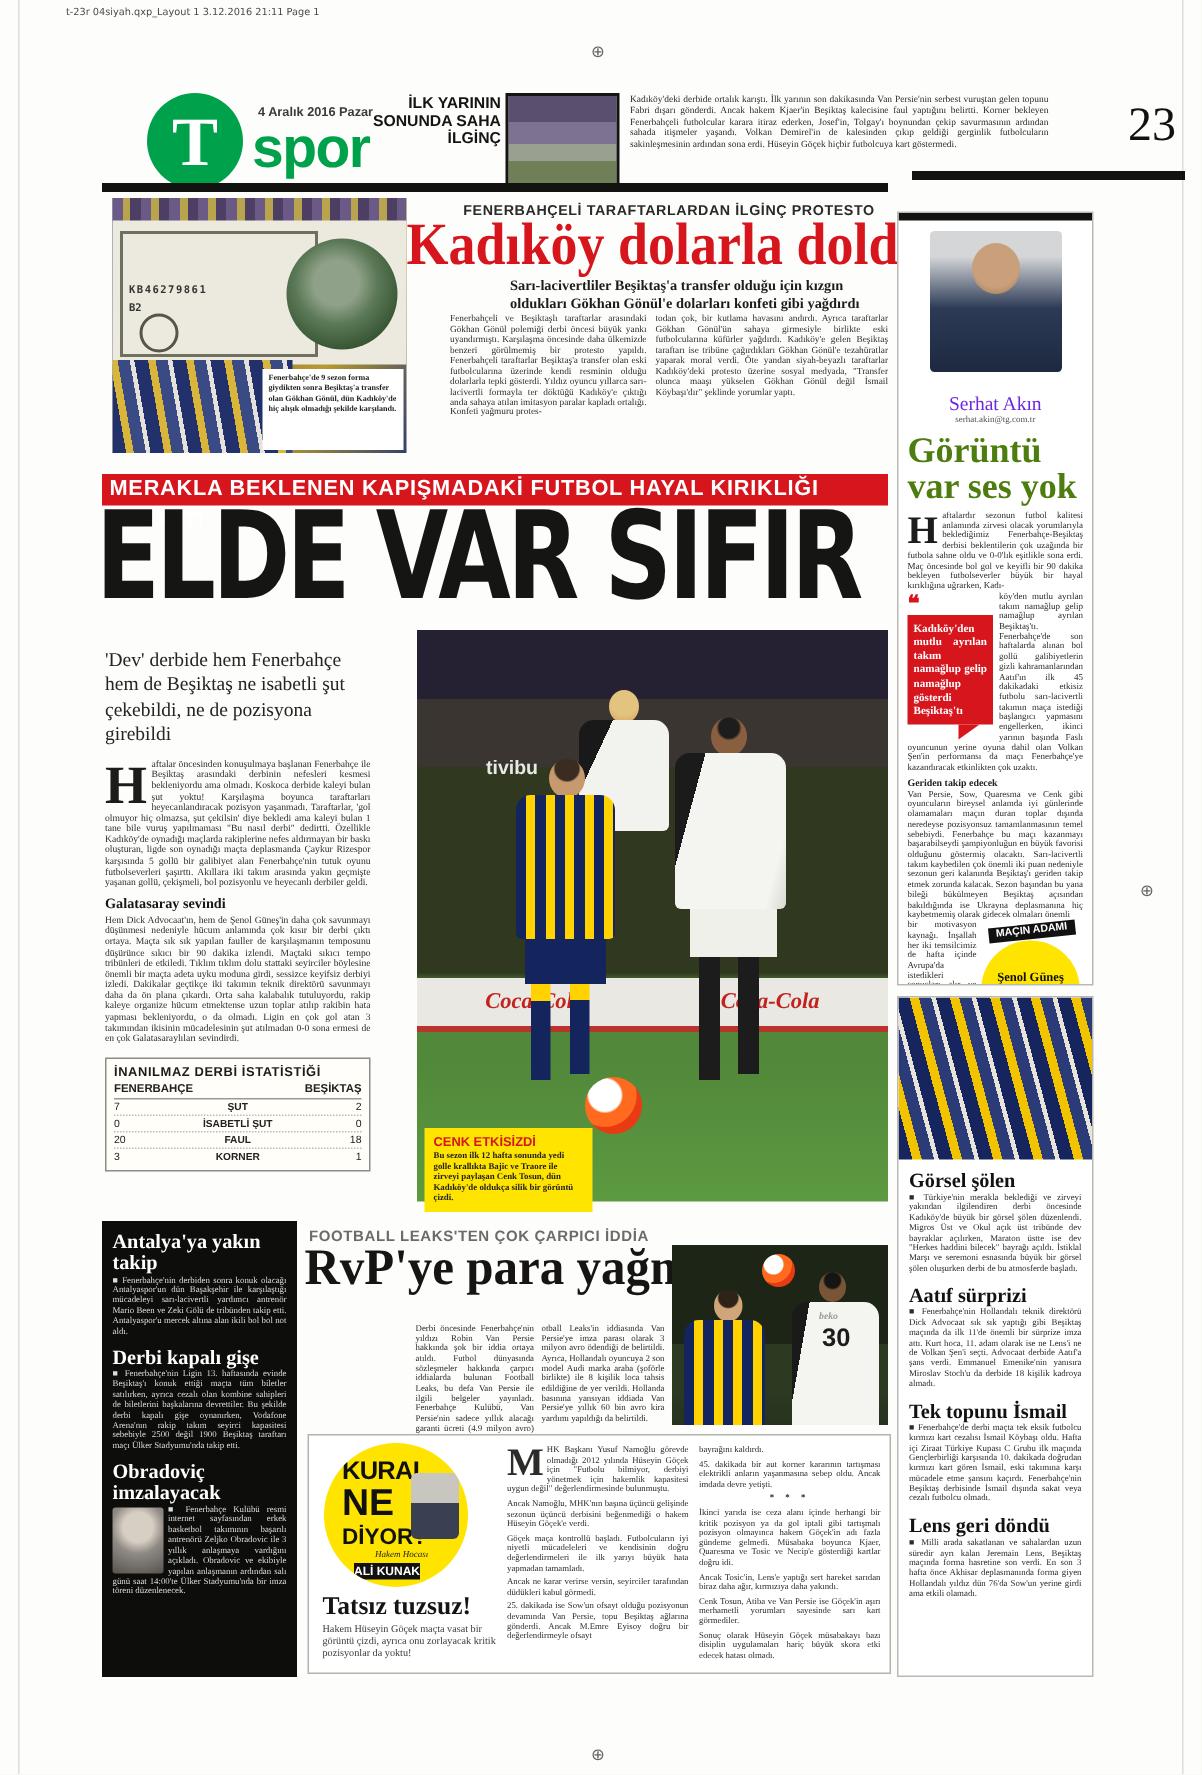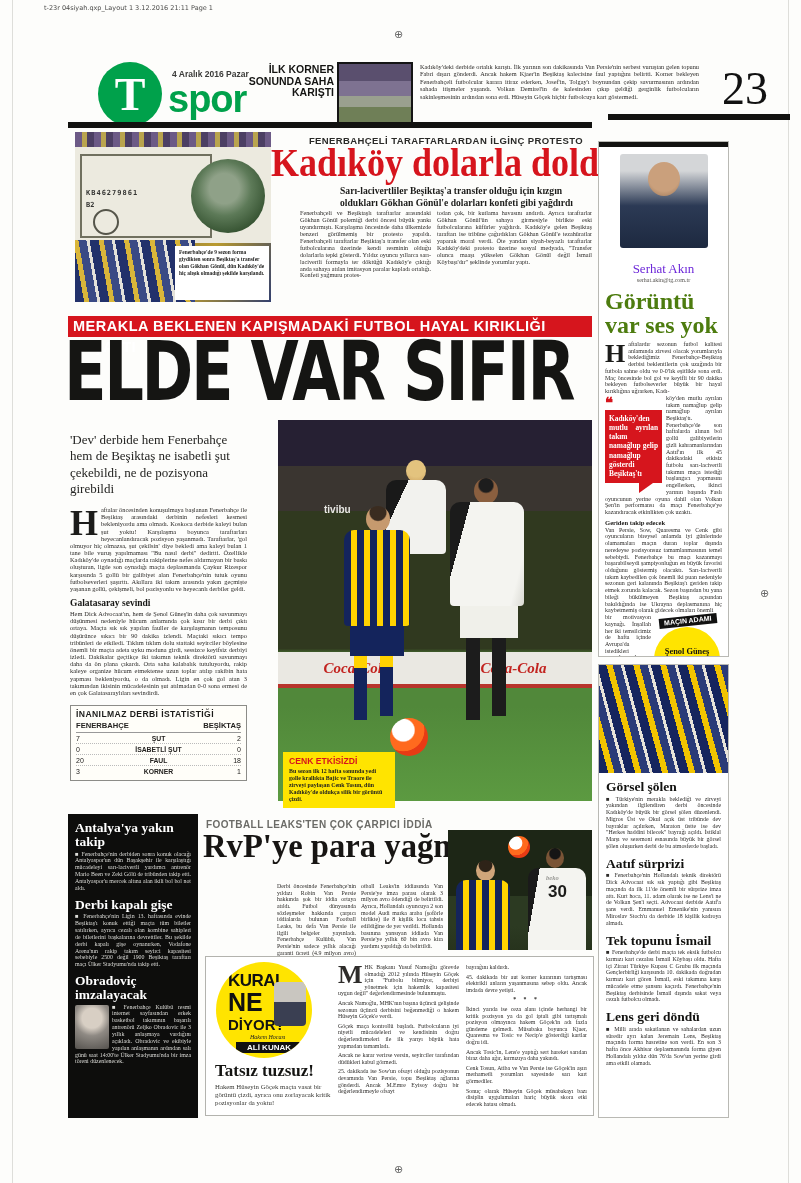--- a/index.html
+++ b/index.html
@@ -13,21 +13,21 @@
   .slug{position:absolute;left:44px;top:4px;font-size:6.5px;color:#4a4a48;font-family:"DejaVu Sans",sans-serif;}
   
   .logo{position:absolute;left:98px;top:62px;width:64px;height:64px;border-radius:50%;background:#00a14b;
         display:flex;align-items:center;justify-content:center;color:#fff;font-weight:bold;font-size:46px;font-family:"Liberation Serif",serif;}
   .brand{position:absolute;left:168px;top:80px;font-weight:bold;font-size:38px;color:#00a14b;letter-spacing:-1px;line-height:1;}
   .mdate{position:absolute;left:172px;top:69px;font-size:8.5px;font-weight:bold;color:#3b3b39;}
   .mhead{position:absolute;left:246px;top:64px;width:88px;text-align:right;font-weight:900;font-size:10.5px;line-height:1.1;color:#141412;}
   .mphoto{position:absolute;left:337px;top:62px;width:76px;height:62px;border:2px solid #141414;box-sizing:border-box;
           background:linear-gradient(180deg,#5a4f6e 0 30%,#7e7291 30% 55%,#9aa08f 55% 75%,#6f7f57 75% 100%);}
   .mtext{position:absolute;left:420px;top:63px;width:279px;font-size:6.3px;line-height:1.18;color:#2c2a28;}
-  .pnum{position:absolute;left:722px;top:66px;width:62px;text-align:left;font-size:46px;line-height:1;color:#111;}
+  .pnum{position:absolute;left:722px;top:66px;width:62px;text-align:right;font-size:32px;line-height:1;color:#111;}
   .ruleL{position:absolute;left:68px;top:122px;width:524px;height:6px;background:#121210;}
   .ruleR{position:absolute;left:608px;top:114px;width:182px;height:6px;background:#121210;}
   
   .collage{position:absolute;left:75px;top:132px;width:196px;height:170px;background:linear-gradient(120deg,#26346c,#b99a2f 70%,#33406e);overflow:hidden;}
   .col-crowd{position:absolute;left:0;top:0;width:196px;height:16px;background:repeating-linear-gradient(90deg,#6c5a86 0 7px,#b9a44e 7px 12px,#4c3f63 12px 19px);}
   .dollar{position:absolute;left:0;top:15px;width:196px;height:96px;background:#ecead e0;background:#eceadf;}
   .d-frame{position:absolute;left:5px;top:7px;width:128px;height:80px;border:2px solid #70705f;}
   .d-serial{position:absolute;left:11px;top:42px;font-size:7px;font-weight:bold;letter-spacing:1px;color:#343432;font-family:"DejaVu Sans Mono",monospace;}
   .d-serial2{position:absolute;left:11px;top:54px;font-size:7px;font-weight:bold;color:#343432;font-family:"DejaVu Sans Mono",monospace;}
   .d-seal{position:absolute;left:18px;top:62px;width:22px;height:22px;border-radius:50%;border:2px solid #55554a;}
@@ -59,21 +59,21 @@
   .st-row{display:grid;grid-template-columns:24px 1fr 24px;font-size:7px;padding:1.5px 0;border-bottom:1px dotted #bbb;}
   .st-row:last-child{border-bottom:none;}
   .st-lab{text-align:center;font-weight:bold;font-size:6.8px;}
   .st-a{text-align:right;}
   
   .mainphoto{position:absolute;left:278px;top:420px;width:314px;height:381px;overflow:hidden;
              background:linear-gradient(180deg,#262033 0 12%,#3a3530 12% 24%,#30391f 24% 60%,#51883a 62% 75%,#5c9a41 100%);}
   .mp-board{position:absolute;left:0;top:232px;width:314px;height:32px;background:#eae8e2;display:flex;justify-content:space-around;align-items:center;}
   .cocacola{font-style:italic;font-weight:bold;font-size:15px;color:#c2231f;font-family:"Liberation Serif",serif;}
   .mp-redline{position:absolute;left:0;top:264px;width:314px;height:4px;background:#b8342c;}
-  .tivibu{position:absolute;left:46px;top:84px;color:#e8e8e4;font-size:10px;font-weight:bold;font-family:"Liberation Sans",sans-serif;}
+  .tivibu{position:absolute;left:46px;top:84px;color:#e8e8e4;font-size:13px;font-weight:bold;font-family:"Liberation Sans",sans-serif;}
   .head-c{position:absolute;border-radius:50%;}
   .torso{position:absolute;border-radius:10px 10px 4px 4px;}
   .fbstripe{background:repeating-linear-gradient(90deg,#14245c 0 7px,#ffd200 7px 13px);}
   .ball{position:absolute;border-radius:50%;background:radial-gradient(circle at 35% 32%,#fff 0 30%,#ff6a1e 34% 58%,#e83b14 60% 78%,#c22f10 100%);}
   .cenk{position:absolute;left:283px;top:752px;width:112px;background:#ffe400;padding:4px 6px 5px;box-sizing:border-box;}
   .cenk-t{font-weight:900;font-size:8.6px;color:#d6151d;font-family:"Liberation Sans",sans-serif;}
   .cenk-b{font-size:5.9px;font-weight:bold;line-height:1.2;color:#23231f;margin-top:2px;}
   
   .rkick{position:absolute;left:206px;top:819px;font-weight:900;font-size:10px;letter-spacing:.4px;color:#6b6b67;font-family:"Liberation Sans",sans-serif;}
   .rhead{position:absolute;left:203px;top:829px;font-weight:bold;font-size:34px;line-height:1;color:#171513;transform:scaleX(.96);transform-origin:0 0;white-space:nowrap;}
@@ -85,21 +85,21 @@
   .num30{position:absolute;left:98px;top:50px;font-size:17px;font-weight:800;color:#1c1c1a;font-family:"Liberation Sans",sans-serif;}
   
   .botbox{position:absolute;left:205px;top:956px;width:387px;height:158px;border:1px solid #b3b3ae;background:#fff;}
   .kcircle{position:absolute;left:10px;top:5px;width:96px;height:96px;border-radius:50%;background:#ffe400;overflow:hidden;}
   .kc1{position:absolute;left:12px;top:9px;font-weight:900;font-size:17px;letter-spacing:-.5px;color:#111;font-family:"Liberation Sans",sans-serif;}
   .kc2{position:absolute;left:12px;top:26px;font-weight:900;font-size:25px;color:#111;font-family:"Liberation Sans",sans-serif;}
   .kc3{position:absolute;left:12px;top:54px;font-weight:900;font-size:15px;color:#111;font-family:"Liberation Sans",sans-serif;}
   .kphoto{position:absolute;left:58px;top:20px;width:32px;height:44px;border-radius:4px;
           background:linear-gradient(180deg,#c9c6c0 0 45%,#3a3f52 45% 100%);}
   .kscript{position:absolute;left:34px;top:72px;font-style:italic;font-size:6px;color:#222;}
-  .kbadge{position:absolute;left:20px;top:80px;background:#111;color:#fff;font-weight:900;font-size:8px;padding:1px 11px;font-family:"Liberation Sans",sans-serif;}
+  .kbadge{position:absolute;left:20px;top:80px;background:#111;color:#fff;font-weight:900;font-size:8px;padding:1px 0;font-family:"Liberation Sans",sans-serif;}
   .thead{position:absolute;left:9px;top:104px;font-weight:bold;font-size:17px;color:#141412;}
   .tdeck{position:absolute;left:9px;top:126px;width:116px;font-size:6.8px;line-height:1.2;color:#393935;}
   .bcol{position:absolute;top:7px;width:121px;font-size:5.85px;line-height:1.13;color:#2e2c2a;text-align:justify;}
   .bcol p{margin:0 0 3px;}
   .stars{text-align:center;font-weight:bold;letter-spacing:3px;}
   .dcapM{float:left;font-weight:bold;font-size:26px;line-height:.8;padding:1px 2px 0 0;}
   
   .lrail{position:absolute;left:68px;top:814px;width:130px;height:304px;background:#0d0d0c;color:#e9e9e5;padding:7px 7px;box-sizing:border-box;}
   .lrail h3{margin:6px 0 2px;font-size:13.5px;line-height:1.02;color:#fff;}
   .lrail h3:first-child{margin-top:0;}
@@ -139,21 +139,21 @@
   <div class="slug">t-23r 04siyah.qxp_Layout 1  3.12.2016  21:11  Page 1</div>
   <div class="crop" style="left:12px;"></div>
   <div class="crop" style="left:788px;"></div>
   <div class="reg" style="left:394px;top:28px;">⊕</div>
   <div class="reg" style="left:760px;top:587px;">⊕</div>
   <div class="reg" style="left:394px;top:1163px;">⊕</div>
 
   <div class="logo sans">T</div>
   <div class="mdate sans">4 Aralık 2016 Pazar</div>
   <div class="brand sans">spor</div>
-  <div class="mhead sans">İLK KORNER SONUNDA SAHA KARIŞTI</div>
+  <div class="mhead sans">İLK YARININ SONUNDA SAHA İLGİNÇ</div>
   <div class="mphoto"></div>
   <div class="mtext just">Kadıköy'deki derbide ortalık karıştı. İlk yarının son dakikasında Van Persie'nin serbest vuruştan gelen topunu Fabri dışarı gönderdi. Ancak hakem Kjaer'in Beşiktaş kalecisine faul yaptığını belirtti. Korner bekleyen Fenerbahçeli futbolcular karara itiraz ederken, Josef'in, Tolgay'ı boynundan çekip savurmasının ardından sahada itişmeler yaşandı. Volkan Demirel'in de kalesinden çıkıp geldiği gerginlik futbolcuların sakinleşmesinin ardından sona erdi. Hüseyin Göçek hiçbir futbolcuya kart göstermedi.</div>
   <div class="pnum">23</div>
   <div class="ruleL"></div>
   <div class="ruleR"></div>
 
   <div class="collage">
     <div class="col-crowd"></div>
     <div class="dollar">
       <div class="d-frame"></div>

